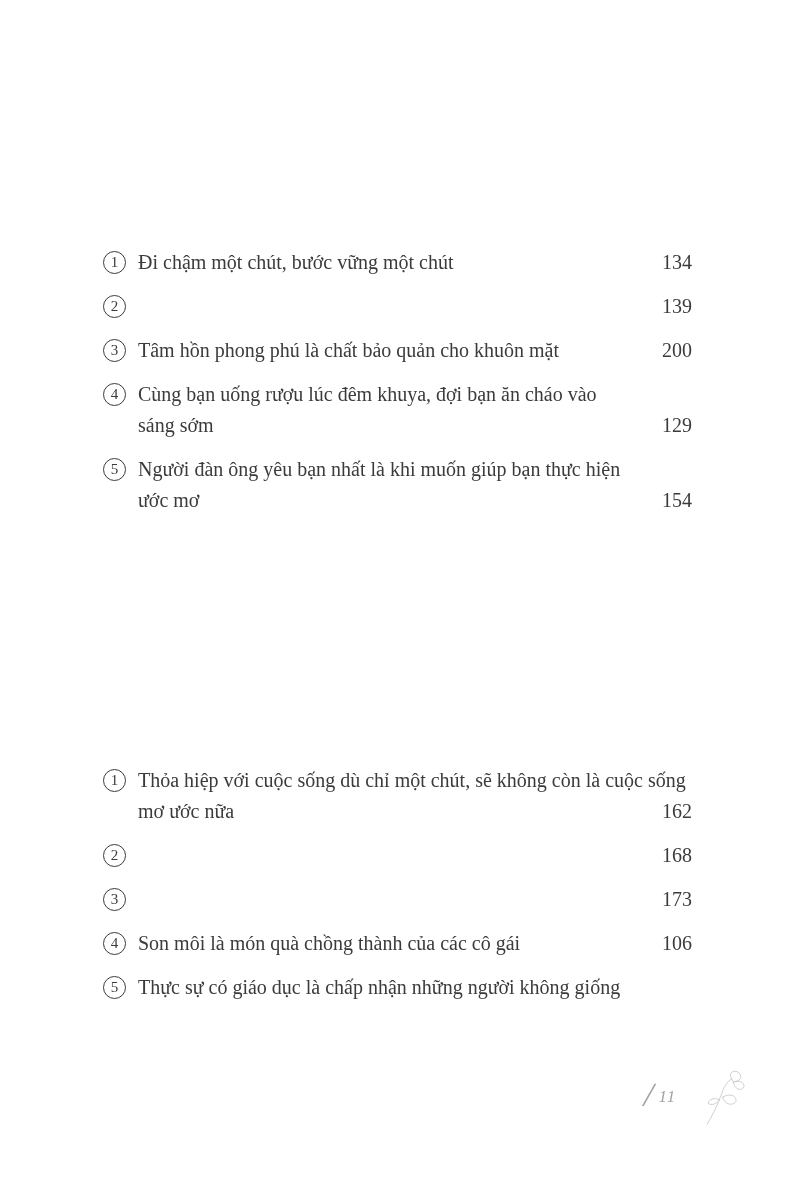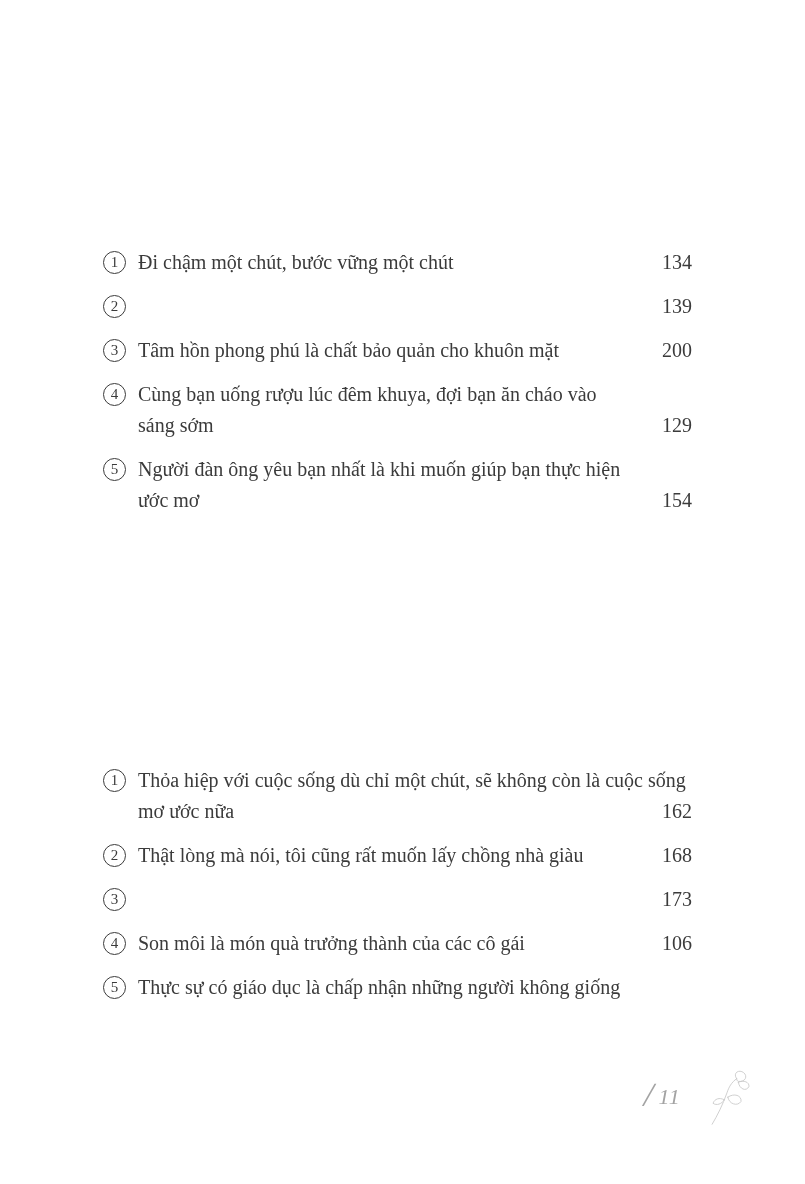--- a/index.html
+++ b/index.html
@@ -44,21 +44,21 @@
   }
   .page-num { flex:0 0 auto; }
 
   .footer {
     position:absolute; left:644px; top:1064px;
     display:flex; align-items:center;
     color:var(--folio,#a3a3a3);
   }
   .folio { display:flex; align-items:center; font-style:italic; }
   .folio-slash { font-size:34px; line-height:1; font-weight:400; transform:rotate(2deg); }
-  .folio-number { font-size:22px; letter-spacing:1px; margin:4px 16px 0 5px; }
+  .folio-number { font-size:17px; letter-spacing:1px; margin:4px 16px 0 5px; }
   .flower { margin:6px 0 0 6px; }
 </style>
 </head>
 <body>
 
 <div class="page">
 
   <div class="toc-section section-1">
       <div class="toc-entry">
         <span class="num-circle">1</span>
@@ -122,40 +122,39 @@
             <span class="entry-text">mơ ước nữa</span>
             <span class="leader"></span>
             <span class="page-num">162</span>
           </div>
         </div>
       </div>
       <div class="toc-entry">
         <span class="num-circle">2</span>
         <div class="entry-body">
           <div class="entry-line last">
-            <span class="entry-text">Thật lòng mà nói, tôi cũng rất muốn lấy chồng nhà giàu</span>
             <span class="leader"></span>
             <span class="page-num">168</span>
           </div>
         </div>
       </div>
       <div class="toc-entry">
         <span class="num-circle">3</span>
         <div class="entry-body">
           <div class="entry-line last">
             <span class="leader"></span>
             <span class="page-num">173</span>
           </div>
         </div>
       </div>
       <div class="toc-entry">
         <span class="num-circle">4</span>
         <div class="entry-body">
           <div class="entry-line last">
-            <span class="entry-text">Son môi là món quà trưởng thành của các cô gái</span>
+            <span class="entry-text">Son môi là món quà chồng thành của các cô gái</span>
             <span class="leader"></span>
             <span class="page-num">106</span>
           </div>
         </div>
       </div>
       <div class="toc-entry">
         <span class="num-circle">5</span>
         <div class="entry-body">
           <div class="entry-line"><span class="entry-text">Thực sự có giáo dục là chấp nhận những người không giống</span></div>
         </div>

